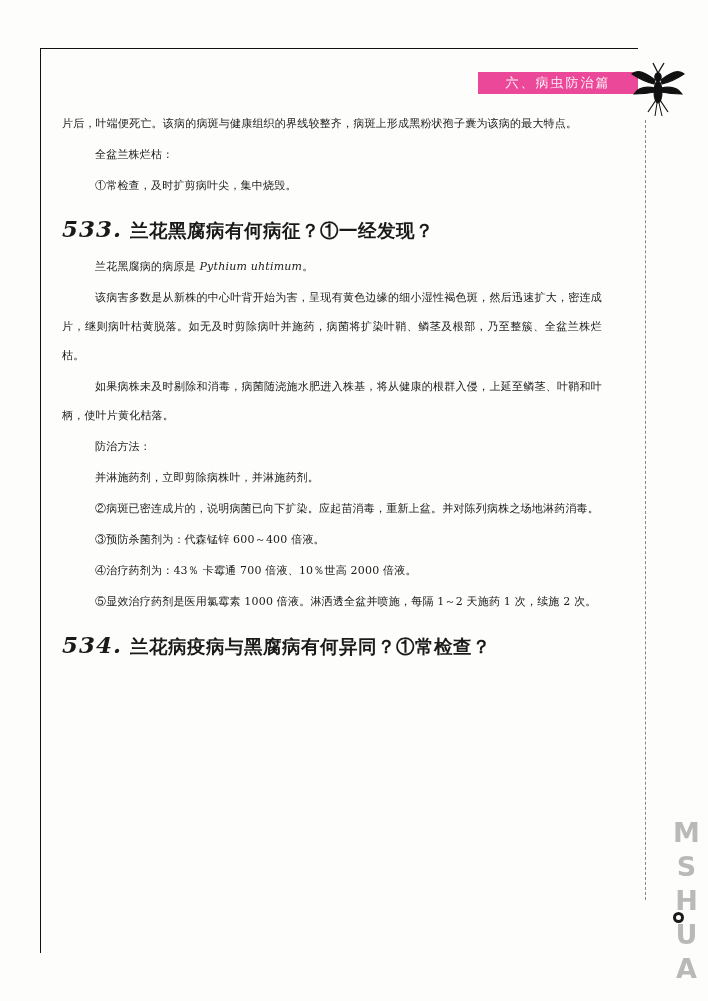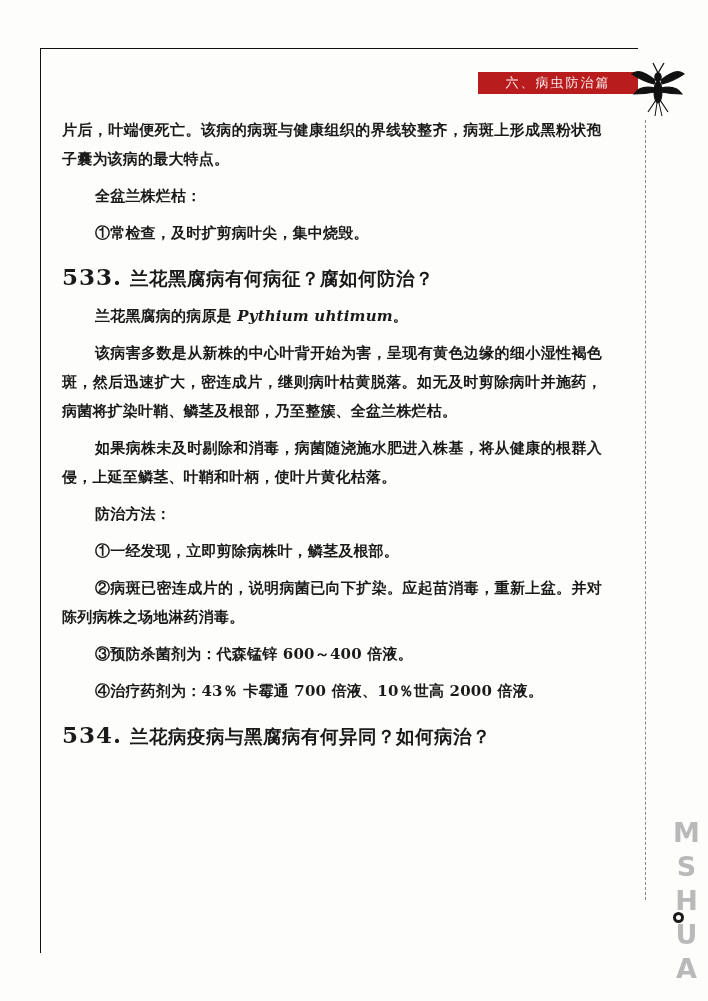--- a/index.html
+++ b/index.html
@@ -48,21 +48,21 @@
     border-left: 1px dashed #888;
   }
 
   
   .header-band {
     position: absolute;
     right: 70px;
     top: 72px;
     width: 160px;
     height: 22px;
-    background: #b91c1c;
+    background: #ec4899;
     color: #fff;
     font-size: 13px;
     letter-spacing: 2px;
     text-align: center;
     line-height: 22px;
     font-family: "DejaVu Sans", "Liberation Sans", sans-serif;
   }
   .header-band span { opacity: .92; }
 
   
@@ -75,40 +75,40 @@
   }
 
   
   .content {
     position: absolute;
     left: 62px;
     top: 108px;
     width: 540px;
   }
   p {
-    margin: 8px 0 2px 0;
-    font-size: 15px;
+    margin: 1px 0 2px 0;
+    font-size: 11px;
     line-height: 29px;
     text-align: justify;
     text-justify: inter-ideograph;
     letter-spacing: 0.2px;
-    font-weight: bold;
   }
   p.ind { text-indent: 33px; }
   p.flow { text-indent: 0; }
 
   h2.qtitle {
     margin: 14px 0 6px 0;
     font-size: 18.5px;
     line-height: 30px;
     font-weight: bold;
     letter-spacing: .5px;
   }
   h2.qtitle .num {
     font-family: "DejaVu Serif", "Liberation Serif", serif;
+    font-style: italic;
     font-size: 23px;
     font-weight: bold;
     letter-spacing: 1px;
     margin-right: 8px;
   }
   .latin {
     font-style: italic;
     font-family: "DejaVu Serif", "Liberation Serif", serif;
   }
 
@@ -171,36 +171,37 @@
     </g>
   </svg>
 
   <div class="content">
 
     <p class="flow">片后，叶端便死亡。该病的病斑与健康组织的界线较整齐，病斑上形成黑粉状孢子囊为该病的最大特点。</p>
     <p class="ind">全盆兰株烂枯：</p>
     <p class="ind">①常检查，及时扩剪病叶尖，集中烧毁。</p>
 
     <h2 class="qtitle">
-      <span class="num">533.</span><span>兰花黑腐病有何病征？腐如何防治？</span>
+      <span class="num">533.</span><span>兰花黑腐病有何病征？①一经发现？</span>
     </h2>
 
     <p class="ind">
       <span>兰花黑腐病的病原是 </span><span class="latin">Pythium uhtimum</span><span>。</span>
     </p>
     <p class="ind">该病害多数是从新株的中心叶背开始为害，呈现有黄色边缘的细小湿性褐色斑，然后迅速扩大，密连成片，继则病叶枯黄脱落。如无及时剪除病叶并施药，病菌将扩染叶鞘、鳞茎及根部，乃至整簇、全盆兰株烂枯。</p>
     <p class="ind">如果病株未及时剔除和消毒，病菌随浇施水肥进入株基，将从健康的根群入侵，上延至鳞茎、叶鞘和叶柄，使叶片黄化枯落。</p>
     <p class="ind">防治方法：</p>
-    <p class="ind">①一经发现，立即剪除病株叶，鳞茎及根部。</p>
+    <p class="ind">并淋施药剂，立即剪除病株叶，并淋施药剂。</p>
     <p class="ind">②病斑已密连成片的，说明病菌已向下扩染。应起苗消毒，重新上盆。并对陈列病株之场地淋药消毒。</p>
     <p class="ind">③预防杀菌剂为：代森锰锌 600～400 倍液。</p>
     <p class="ind">④治疗药剂为：43％ 卡霉通 700 倍液、10％世高 2000 倍液。</p>
+    <p class="ind">⑤显效治疗药剂是医用氯霉素 1000 倍液。淋洒透全盆并喷施，每隔 1～2 天施药 1 次，续施 2 次。</p>
 
     <h2 class="qtitle">
-      <span class="num">534.</span><span>兰花病疫病与黑腐病有何异同？如何病治？</span>
+      <span class="num">534.</span><span>兰花病疫病与黑腐病有何异同？①常检查？</span>
     </h2>
 
 
   </div>
 
   <div class="side-dot"></div>
   <div class="side-dot-inner"></div>
   <div class="side-text">MSHUA</div>
 
 </div>

